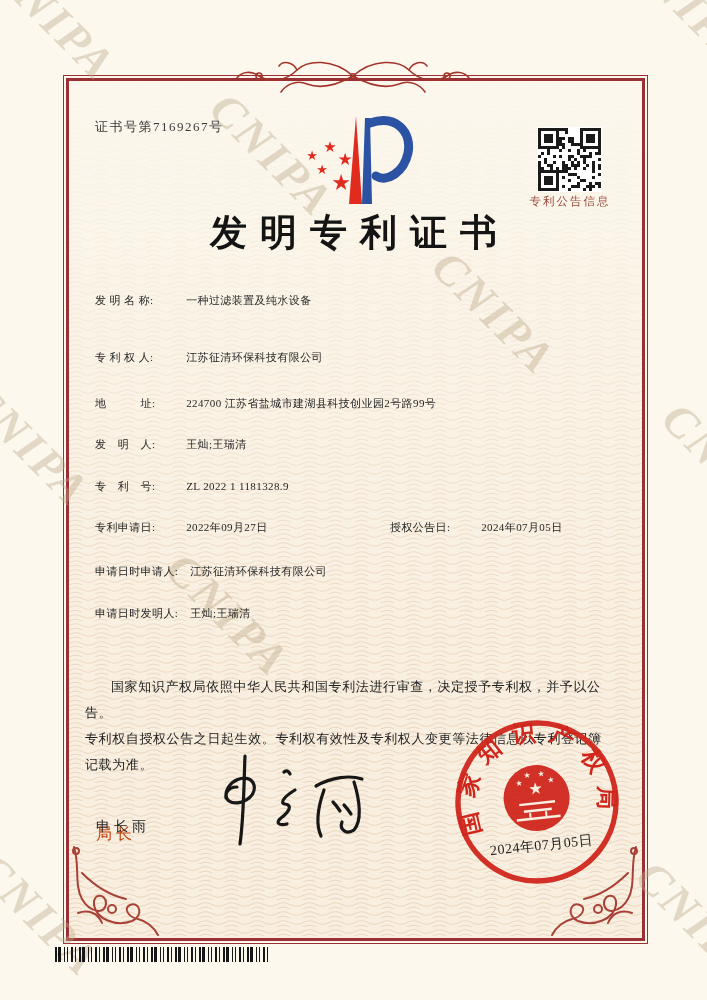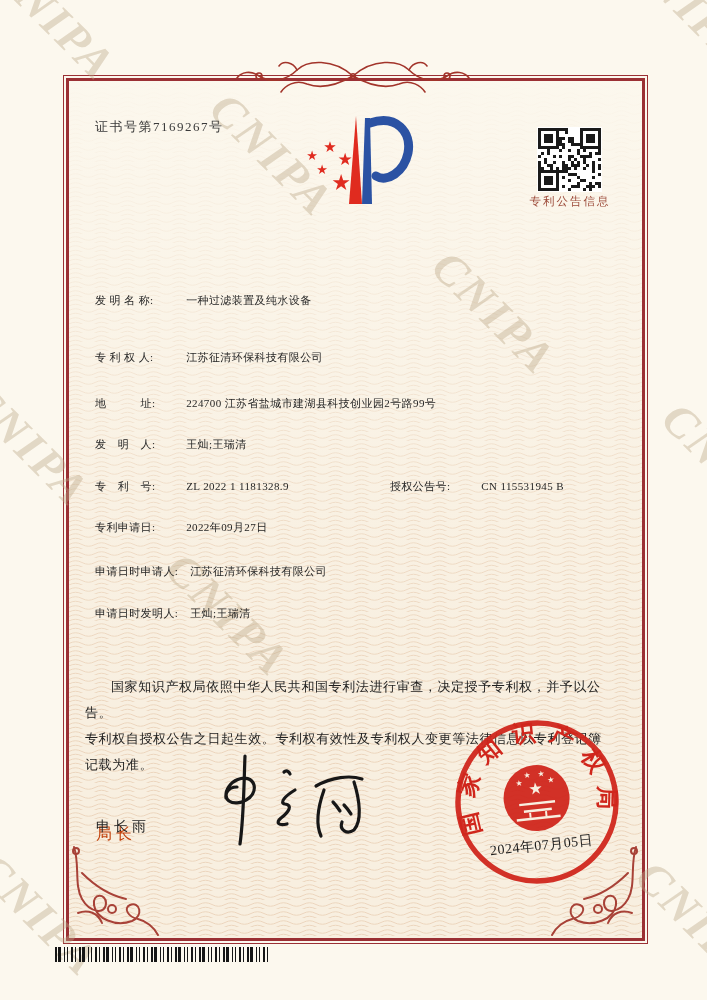--- a/index.html
+++ b/index.html
@@ -329,20 +329,21 @@
         <rect x="9" y="60" width="3" height="3" fill="#1a1a1a"></rect>
         <rect x="12" y="60" width="3" height="3" fill="#1a1a1a"></rect>
         <rect x="15" y="60" width="3" height="3" fill="#1a1a1a"></rect>
         <rect x="18" y="60" width="3" height="3" fill="#1a1a1a"></rect>
         <rect x="30" y="60" width="3" height="3" fill="#1a1a1a"></rect>
         <rect x="45" y="60" width="3" height="3" fill="#1a1a1a"></rect>
         <rect x="51" y="60" width="3" height="3" fill="#1a1a1a"></rect>
       </svg>
     <div class="qr-label">专利公告信息</div>
 
+    <div class="title">发明专利证书</div>
 
     <div class="row" style="top:293px;">
       <span class="lab lab-a">发 明 名 称:</span>
       <span class="val">一种过滤装置及纯水设备</span>
     </div>
     <div class="row" style="top:350px;">
       <span class="lab lab-a">专 利 权 人:</span>
       <span class="val">江苏征清环保科技有限公司</span>
     </div>
     <div class="row" style="top:396px;">
@@ -350,27 +351,27 @@
       <span class="val">224700 江苏省盐城市建湖县科技创业园2号路99号</span>
     </div>
     <div class="row" style="top:437px;">
       <span class="lab lab-a">发　明　人:</span>
       <span class="val">王灿;王瑞清</span>
     </div>
     <div class="row" style="top:479px;">
       <span class="lab lab-a">专　利　号:</span>
       <span class="val">ZL 2022 1 1181328.9</span>
     </div>
-    <div class="row row-r" style="top:479px;">
-      <span class="lab lab-a">授权公告号:</span>
-      <span class="val">CN 115531945 B</span>
-    </div>
     <div class="row" style="top:520px;">
       <span class="lab lab-a">专利申请日:</span>
       <span class="val">2022年09月27日</span>
+    </div>
+    <div class="row row-r" style="top:520px;">
+      <span class="lab lab-a">授权公告日:</span>
+      <span class="val">2024年07月05日</span>
     </div>
     <div class="row" style="top:564px;">
       <span class="lab lab-b">申请日时申请人:</span>
       <span class="val">江苏征清环保科技有限公司</span>
     </div>
     <div class="row" style="top:606px;">
       <span class="lab lab-b">申请日时发明人:</span>
       <span class="val">王灿;王瑞清</span>
     </div>
 

